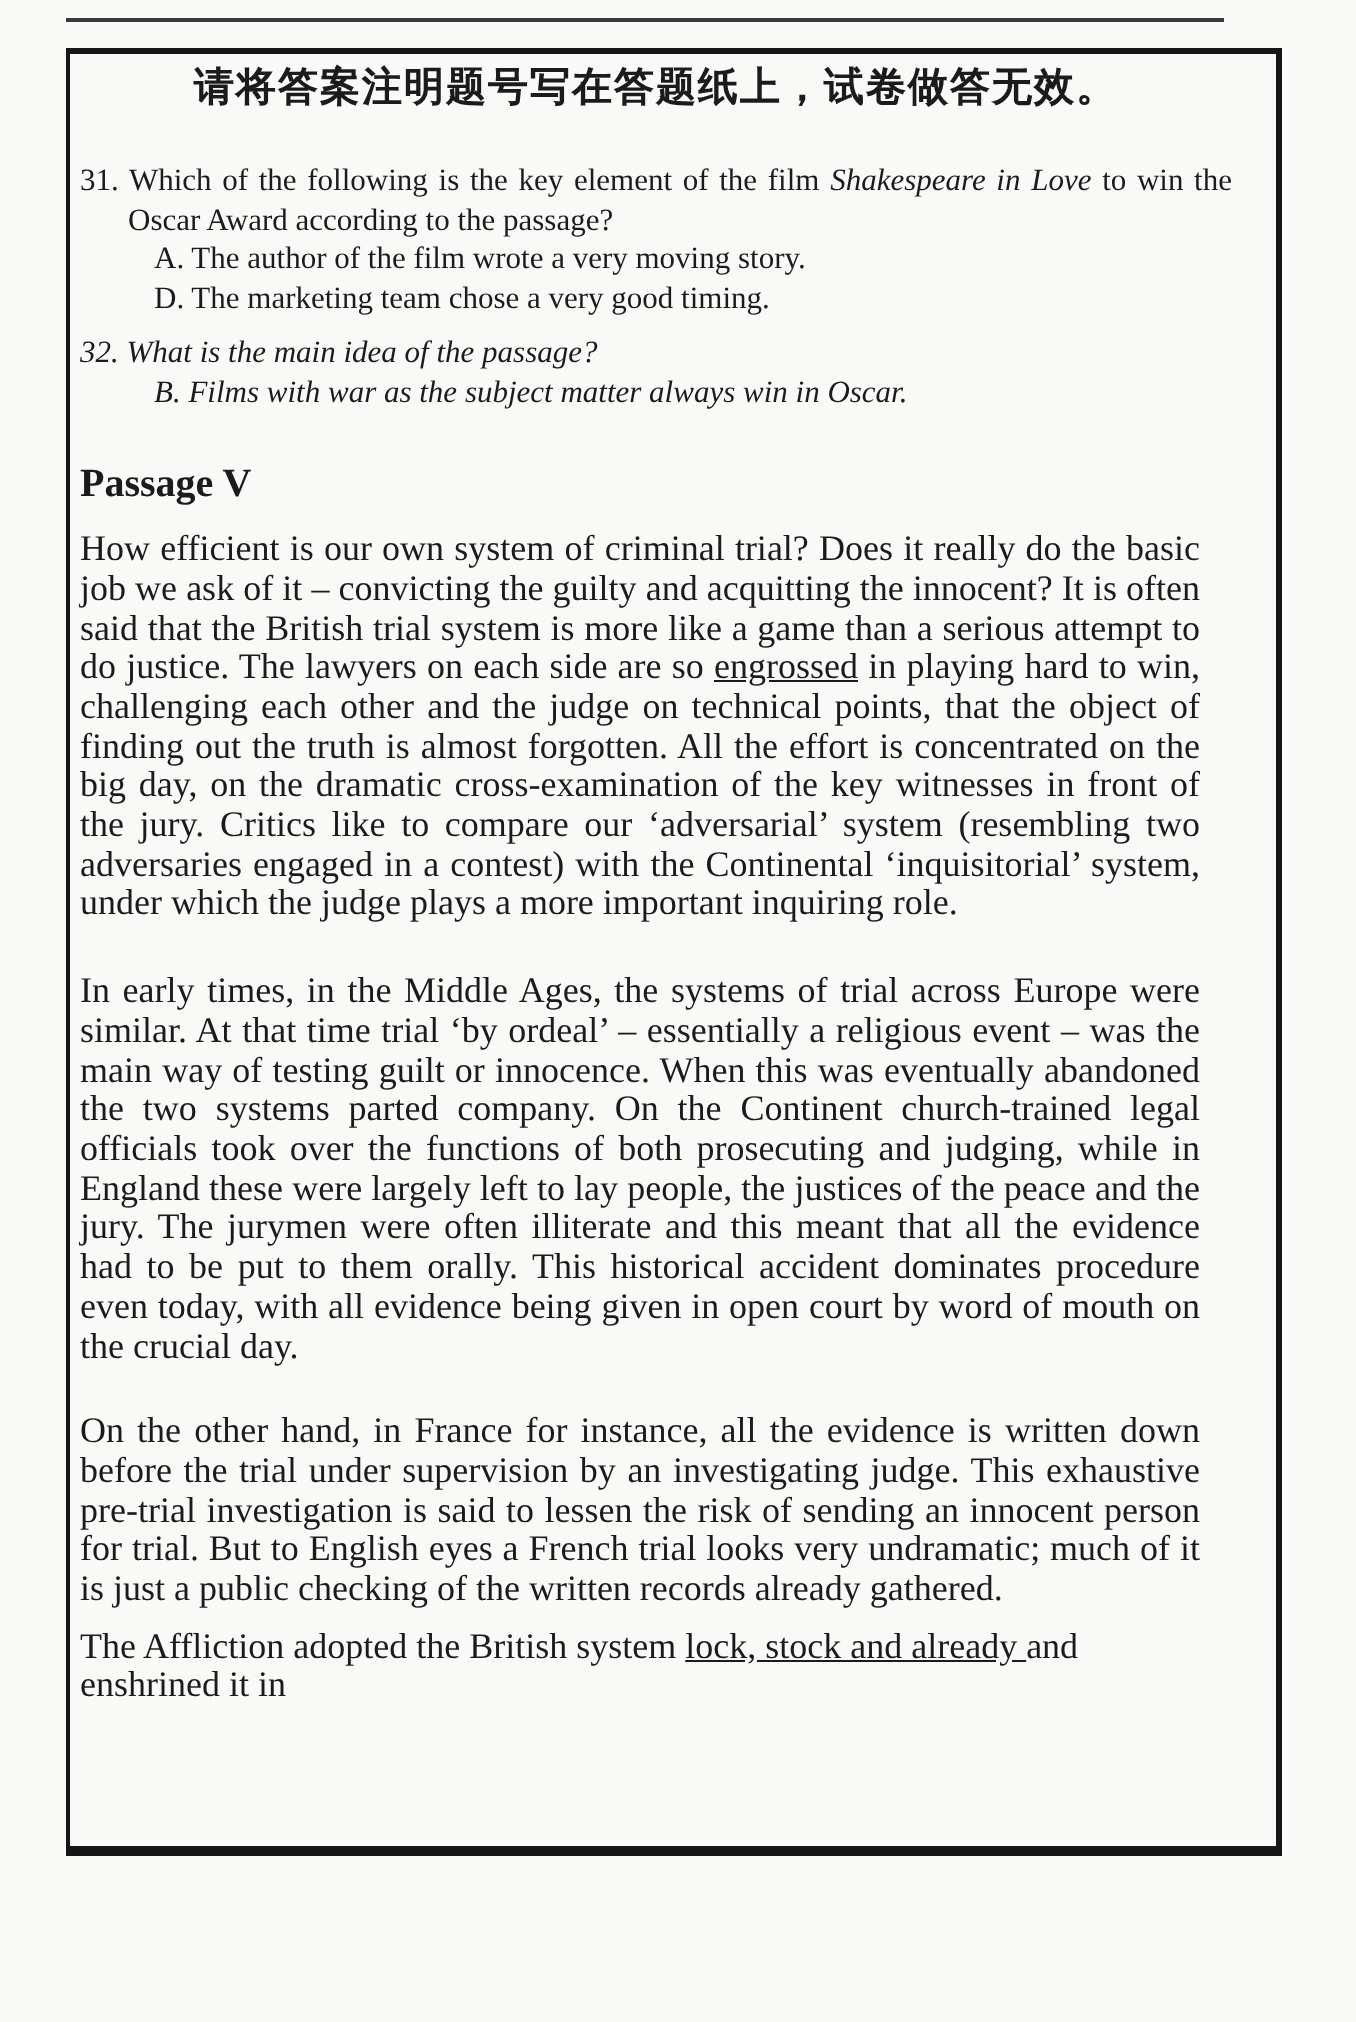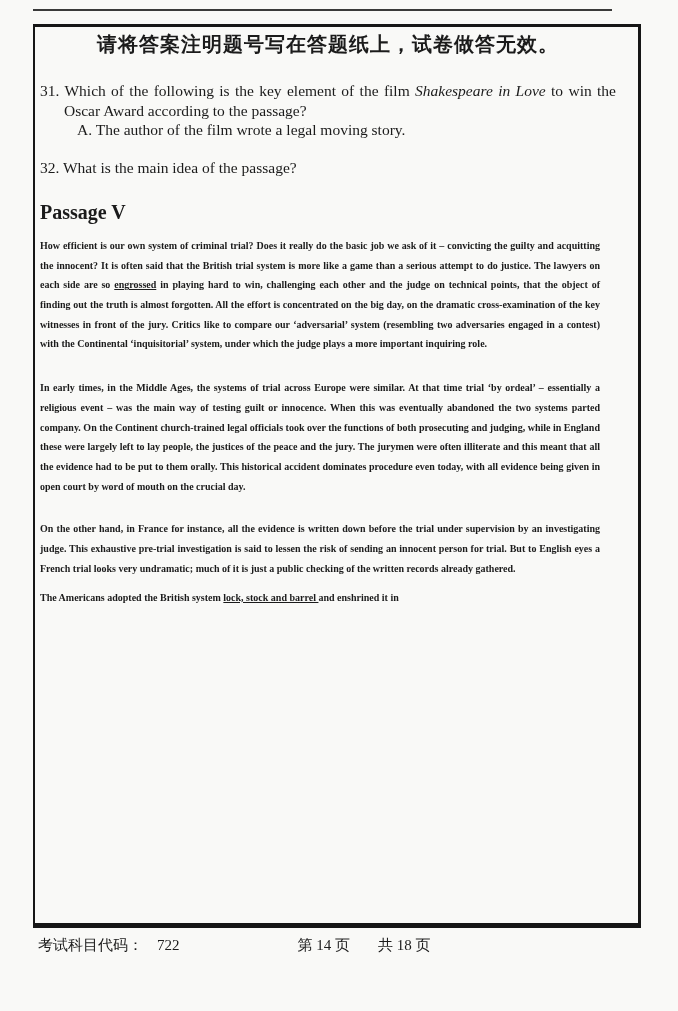--- a/index.html
+++ b/index.html
@@ -33,45 +33,44 @@
   .notice {
     margin-top: 4px;
     text-align: center;
     font-family: "Liberation Sans", "DejaVu Sans", sans-serif;
     font-weight: bold;
     font-size: 20px;
     line-height: 26px;
     letter-spacing: 1px;
   }
   .question { margin-top: 24px; }
-  .question.q32 { margin-top: 18px; }
+  .question.q32 { margin-top: 8px; font-style: italic; }
   .stem {
     font-size: 15.5px;
     line-height: 19.6px;
     text-align: justify;
     padding-left: 24px;
     text-indent: -24px;
   }
   .option {
     font-size: 15.5px;
     line-height: 19.6px;
     padding-left: 37px;
   }
   .passage-heading {
     margin-top: 26px;
     font-weight: bold;
     font-size: 20px;
     line-height: 19.6px;
   }
   .para {
     margin: 24px 16px 0 0;
-    font-size: 10px;
+    font-size: 18px;
     line-height: 19.7px;
     text-align: justify;
-    font-weight: bold;
   }
   .para.first { margin-top: 13px; }
   .para.p3 { margin-top: 23px; }
   .para.last { margin-top: 9px; text-align: left; }
   .u { text-decoration: underline; }
   i { font-style: italic; }
   .footer {
     position: absolute;
     left: 38px; top: 936px;
     font-size: 15px;
@@ -88,36 +87,35 @@
 <div class="page">
 
   <div class="stray-line"></div>
 
   <div class="main-box">
 
     <div class="notice">请将答案注明题号写在答题纸上，试卷做答无效。</div>
 
     <div class="question q31">
       <div class="stem"><span>31.</span> <span>Which of the following is the key element of the film </span><i>Shakespeare in Love</i><span> to win the Oscar Award according to the passage?</span></div>
-      <div class="option">A. The author of the film wrote a legal moving story.</div>
+      <div class="option">A. The author of the film wrote a very moving story.</div>
+      <div class="option">D. The marketing team chose a very good timing.</div>
     </div>
 
     <div class="question q32">
       <div class="stem"><span>32.</span> <span>What is the main idea of the passage?</span></div>
+      <div class="option">B. Films with war as the subject matter always win in Oscar.</div>
     </div>
 
     <div class="passage-heading">Passage V</div>
 
     <p class="para first"><span>How efficient is our own system of criminal trial? Does it really do the basic job we ask of it – convicting the guilty and acquitting the innocent? It is often said that the British trial system is more like a game than a serious attempt to do justice. The lawyers on each side are so </span><span class="u">engrossed</span><span> in playing hard to win, challenging each other and the judge on technical points, that the object of finding out the truth is almost forgotten. All the effort is concentrated on the big day, on the dramatic cross-examination of the key witnesses in front of the jury. Critics like to compare our ‘adversarial’ system (resembling two adversaries engaged in a contest) with the Continental ‘inquisitorial’ system, under which the judge plays a more important inquiring role.</span></p>
 
     <p class="para">In early times, in the Middle Ages, the systems of trial across Europe were similar. At that time trial ‘by ordeal’ – essentially a religious event – was the main way of testing guilt or innocence. When this was eventually abandoned the two systems parted company. On the Continent church-trained legal officials took over the functions of both prosecuting and judging, while in England these were largely left to lay people, the justices of the peace and the jury. The jurymen were often illiterate and this meant that all the evidence had to be put to them orally. This historical accident dominates procedure even today, with all evidence being given in open court by word of mouth on the crucial day.</p>
 
     <p class="para p3">On the other hand, in France for instance, all the evidence is written down before the trial under supervision by an investigating judge. This exhaustive pre-trial investigation is said to lessen the risk of sending an innocent person for trial. But to English eyes a French trial looks very undramatic; much of it is just a public checking of the written records already gathered.</p>
 
-    <p class="para last"><span>The Americans adopted the British system </span><span class="u">lock, stock and barrel </span><span>and enshrined it in</span></p>
+    <p class="para last"><span>The Affliction adopted the British system </span><span class="u">lock, stock and already </span><span>and enshrined it in</span></p>
 
   </div>
 
-  <div class="footer">
-    <span>考试科目代码：</span><span class="code-value">722</span><span class="page-info">第 14 页</span><span class="total-info">共 18 页</span>
-  </div>
 
 </div>
 
 </body></html>

